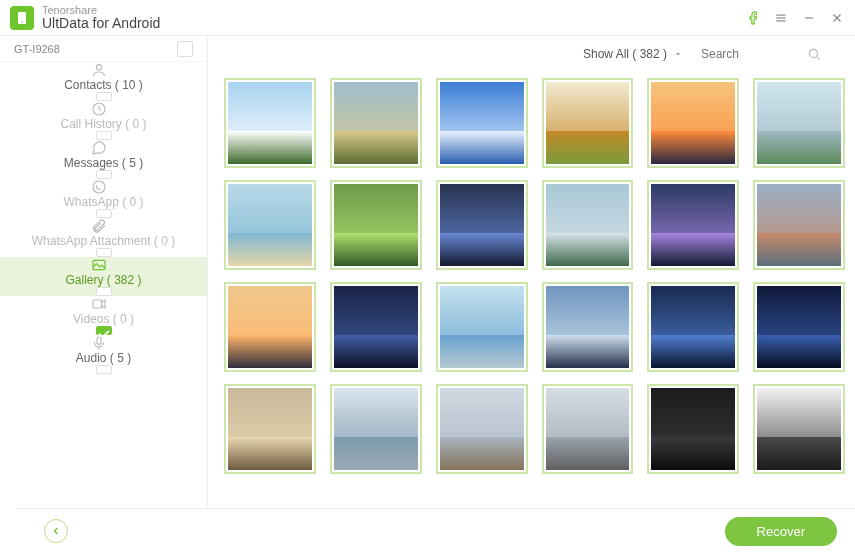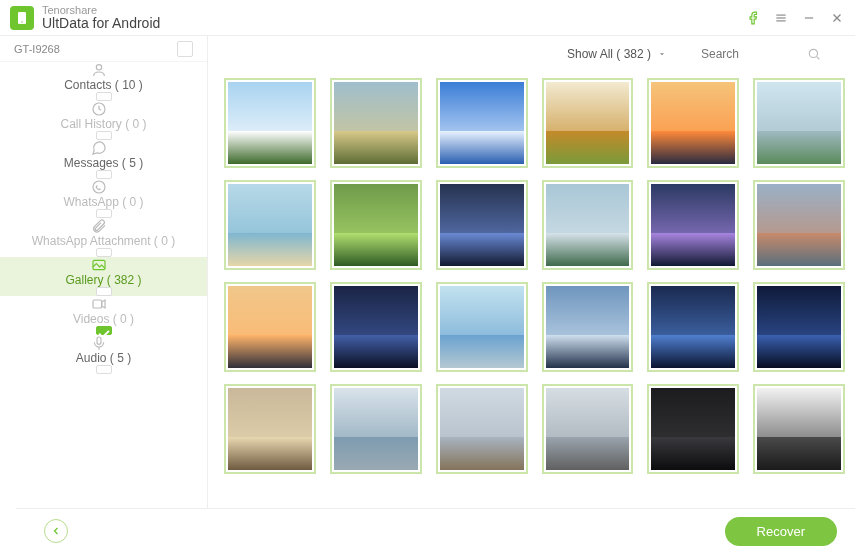--- a/index.html
+++ b/index.html
@@ -22,21 +22,21 @@
 .side-item.active .side-icon { color: #6ec52e; }
 .side-label { font-size: 12px; color: #bbb; flex: 1; }
 .side-item.enabled .side-label { color: #666; }
 .side-item.active .side-label { color: #5a9a1f; }
 .side-check { width: 16px; height: 16px; border: 1px solid #ddd; border-radius: 2px; background: #fff; }
 .side-check.checked { background: #6ec52e; border-color: #6ec52e; position: relative; }
 .side-check.checked::after { content: ""; position: absolute; left: 4px; top: 1px; width: 4px; height: 8px; border: solid #fff; border-width: 0 2px 2px 0; transform: rotate(45deg); }
 .content { flex: 1; display: flex; flex-direction: column; }
 .toolbar { height: 32px; display: flex; align-items: center; justify-content: flex-end; padding: 4px 18px 0 18px; gap: 14px; }
 .showall { font-size: 12px; color: #555; display: flex; align-items: center; gap: 6px; cursor: pointer; }
-.searchbox { display: flex; align-items: center; gap: 6px; border-bottom: 0px solid transparent; padding: 2px 4px; min-width: 140px; margin-left: 16px; }
+.searchbox { display: flex; align-items: center; gap: 6px; border-bottom: 0px solid transparent; padding: 2px 4px; min-width: 140px; }
 .searchbox input { border: none; outline: none; font-size: 12px; color: #666; background: transparent; width: 100px; }
 .grid { flex: 1; padding: 10px 10px 4px 16px; display: grid; grid-template-columns: repeat(6, 1fr); grid-auto-rows: 90px; gap: 12px 14px; overflow: hidden; align-content: start; }
 .thumb { border: 2px solid #cce5ab; background: #fff; display: flex; align-items: center; justify-content: center; padding: 2px; }
 .thumb-inner { width: 100%; height: 100%; position: relative; overflow: hidden; }
 .footer { position: absolute; bottom: 0; left: 16px; right: 0; height: 45px; border-top: 1px solid #eee; display: flex; align-items: center; padding: 0 18px; background: #fff; }
 .back-btn { width: 24px; height: 24px; border: 1.5px solid #b7dd8c; border-radius: 50%; display: flex; align-items: center; justify-content: center; color: #6ec52e; cursor: pointer; margin-left: 10px; }
 .recover-btn { margin-left: auto; background: #7ec641; color: #fff; border: none; border-radius: 16px; padding: 7px 32px; font-size: 13px; cursor: pointer; }
 
 .sky { position:absolute; inset:0; }
 .ground { position:absolute; left:0; right:0; bottom:0; height:40%; }

